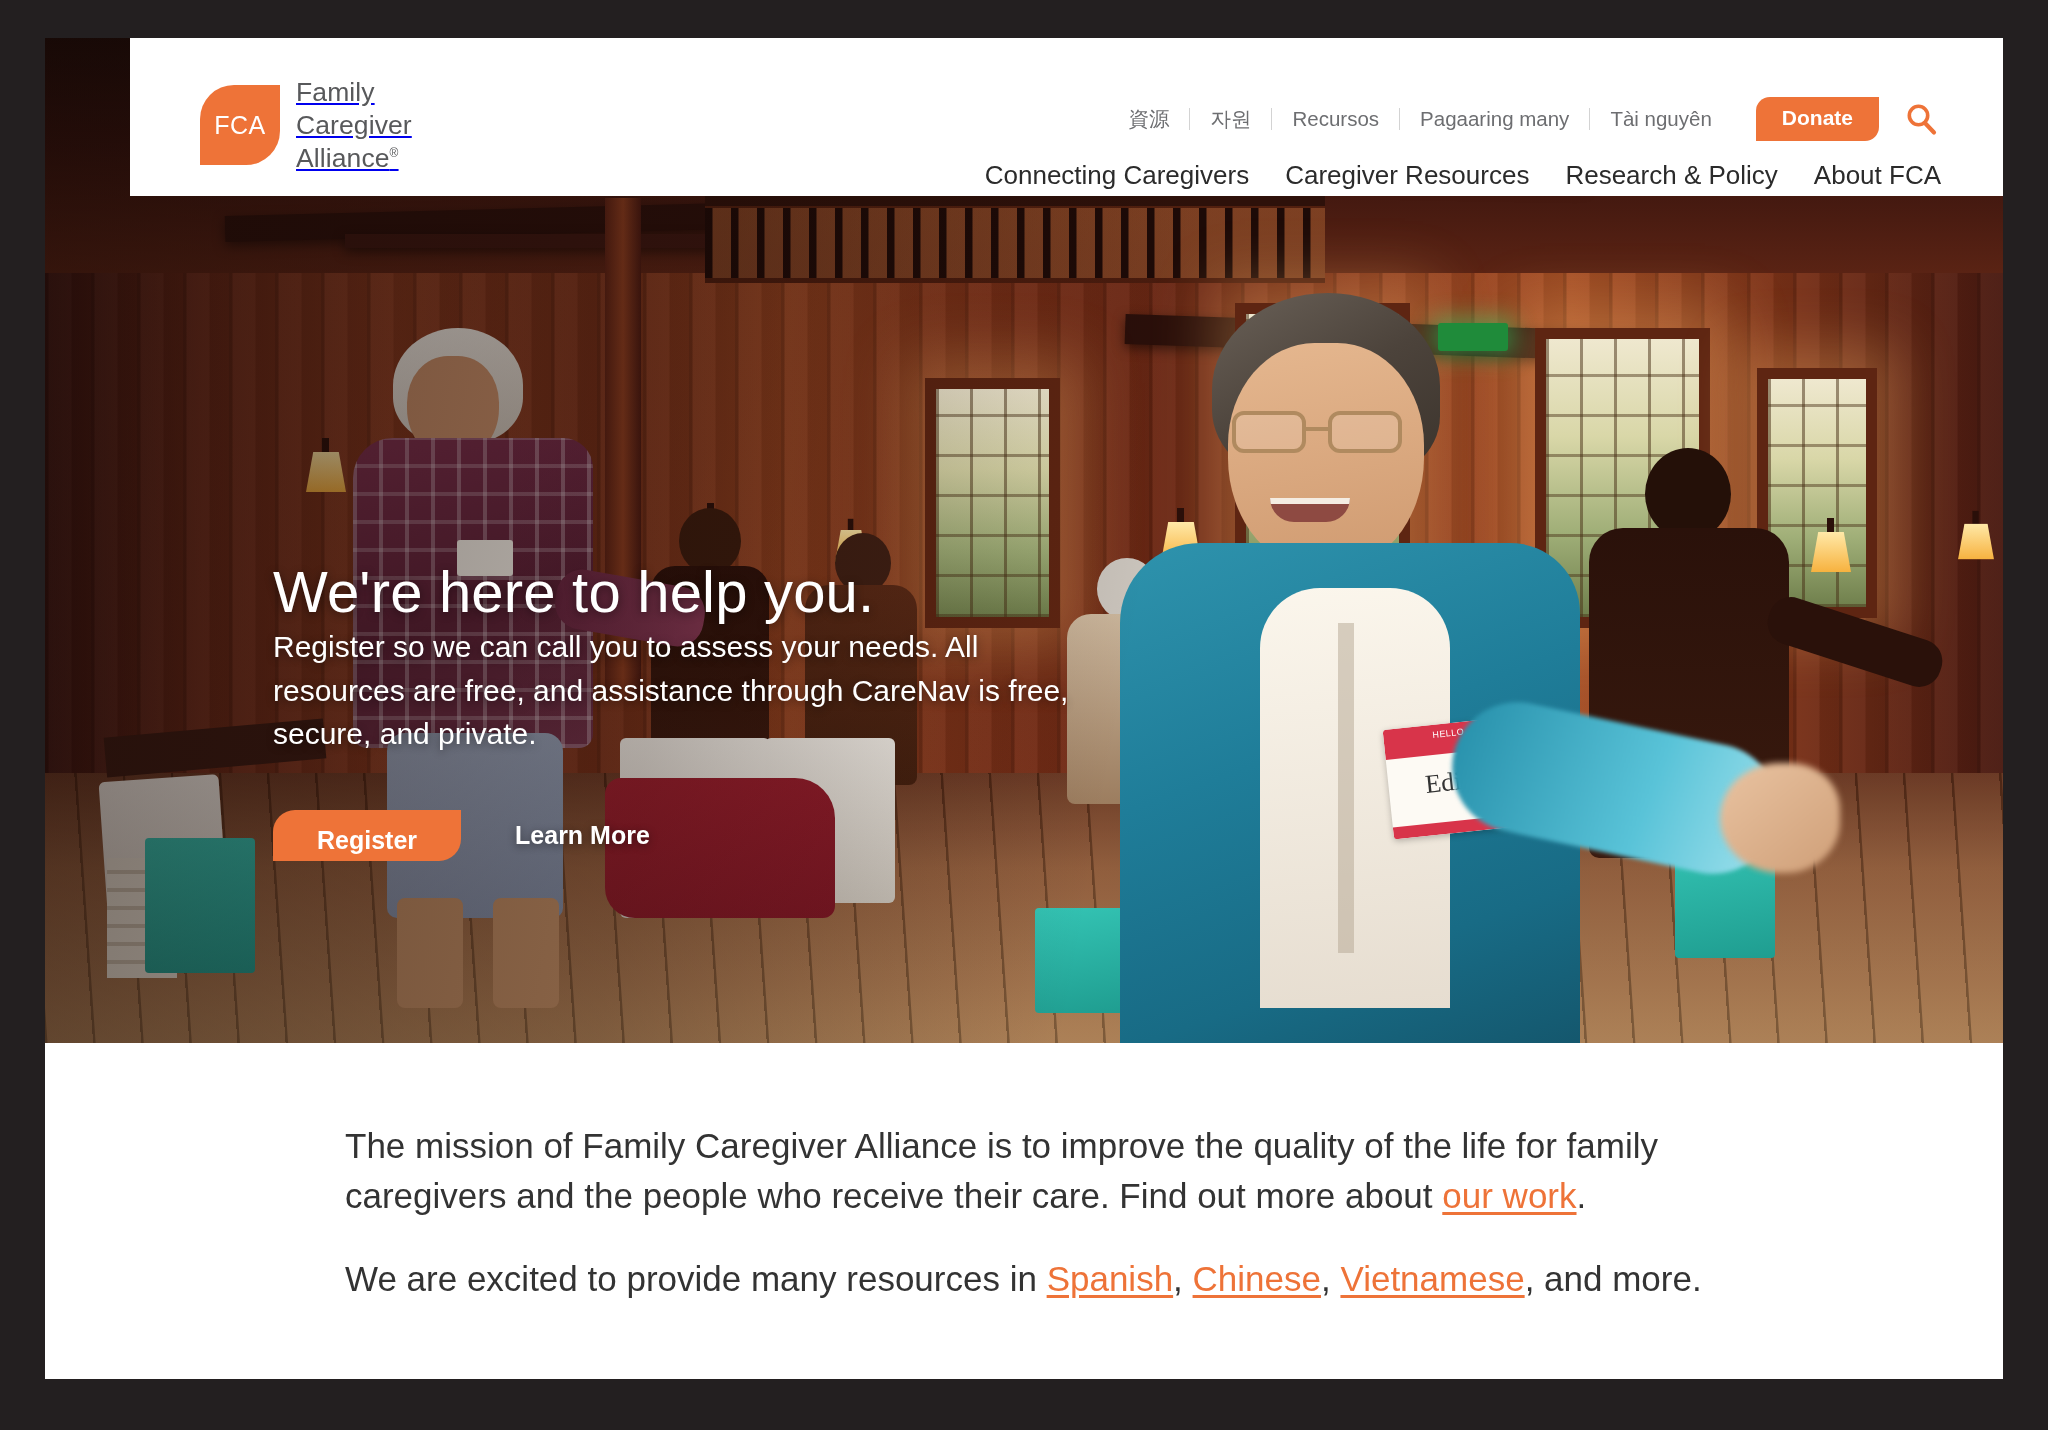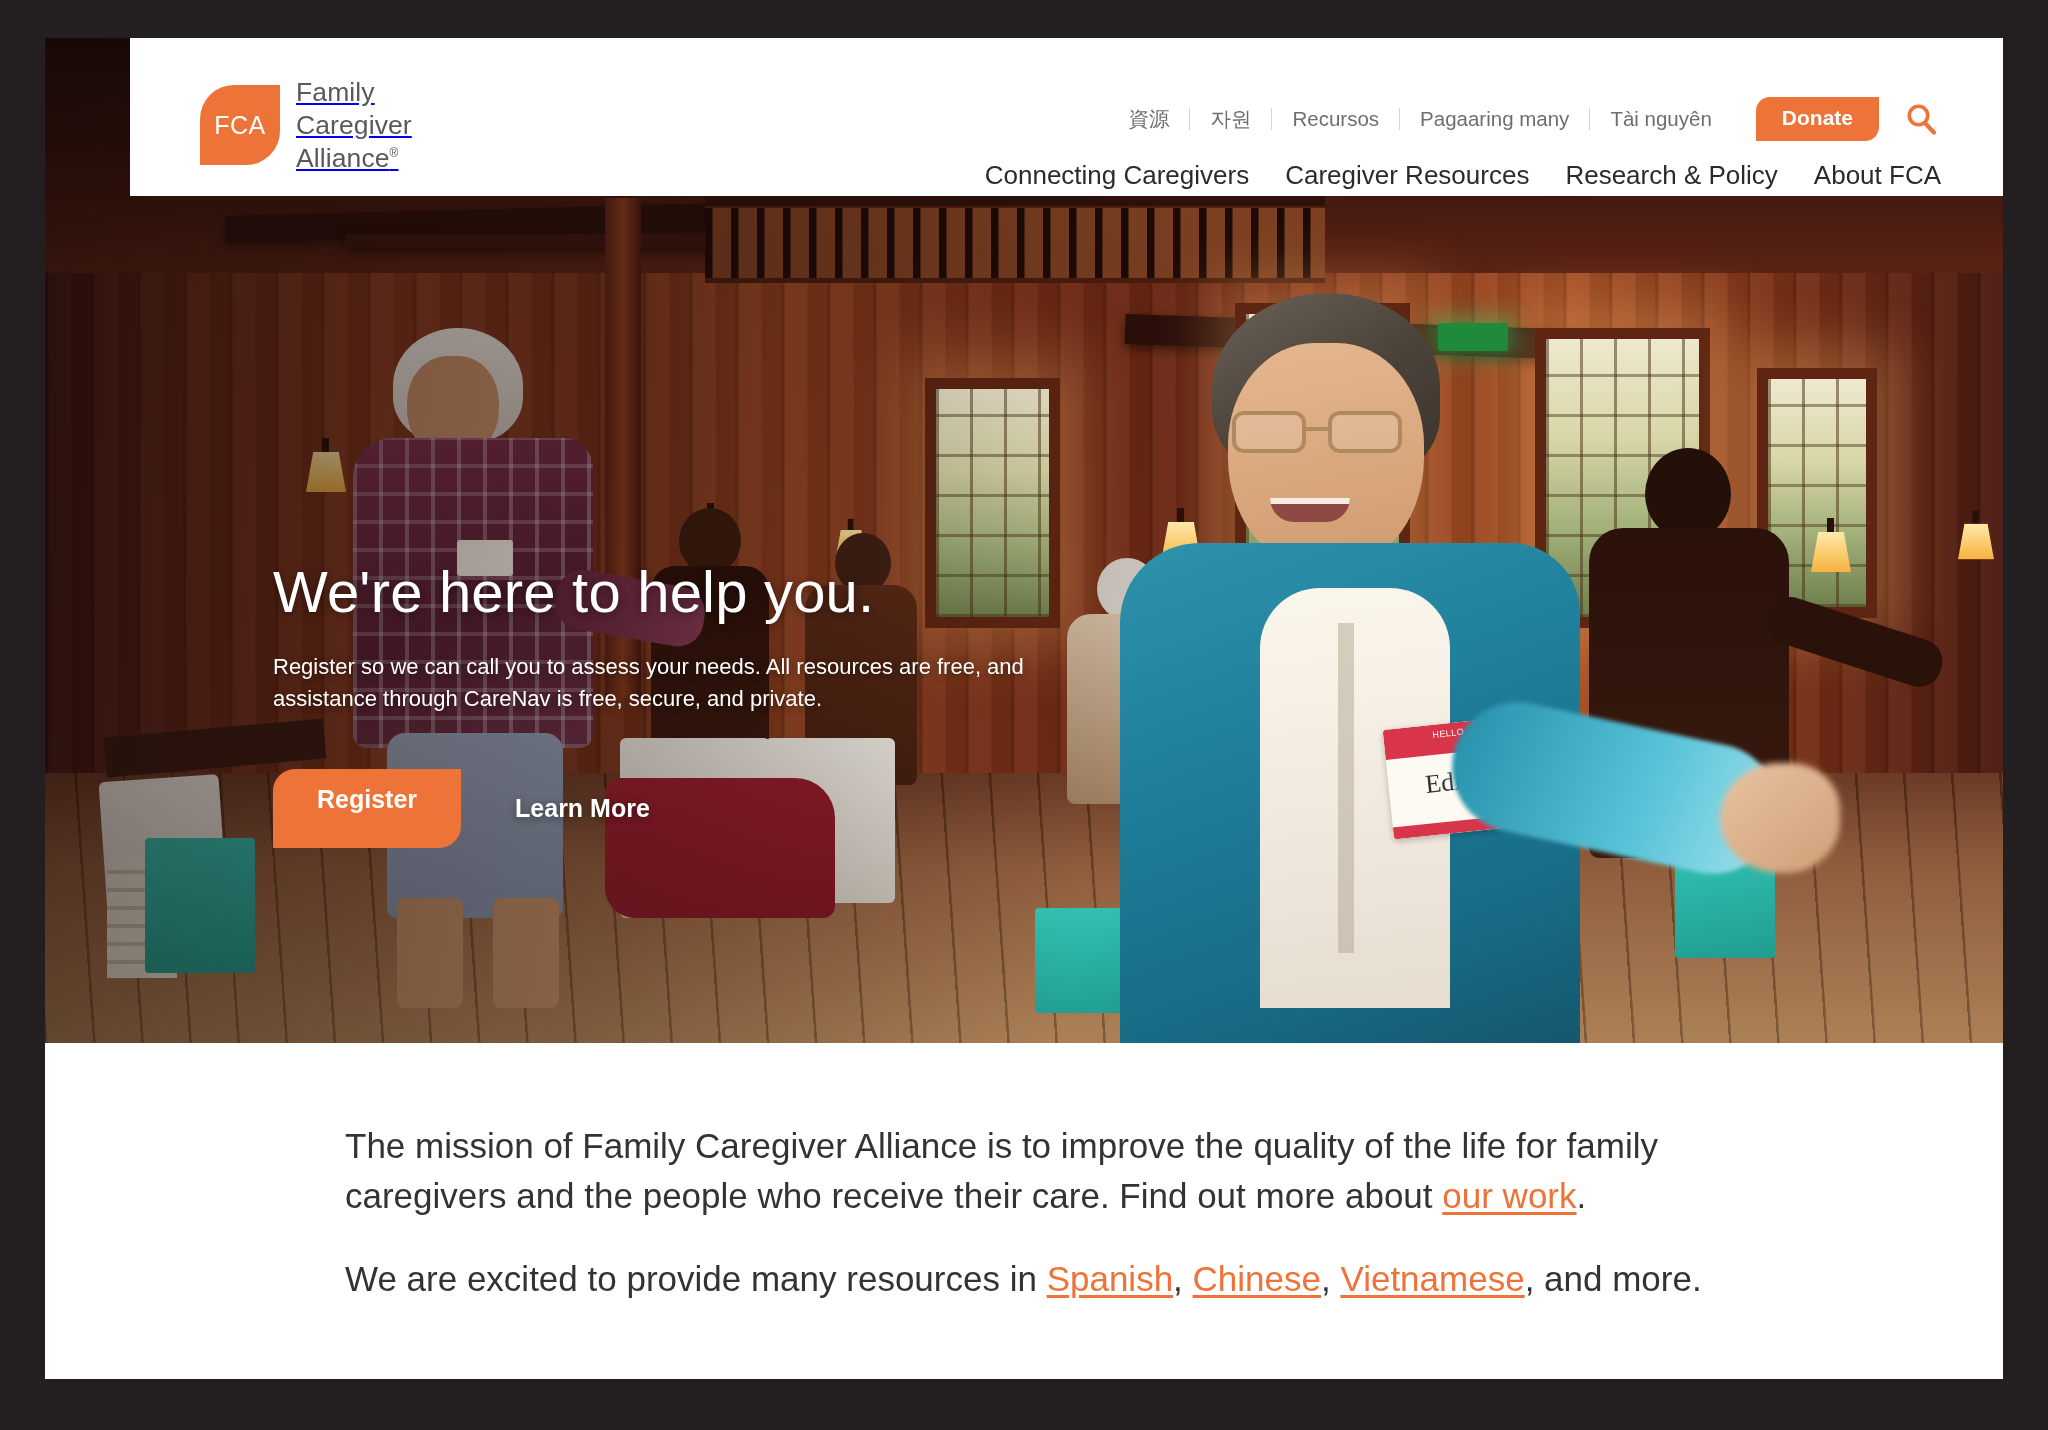--- a/index.html
+++ b/index.html
@@ -407,33 +407,32 @@
     position: absolute; left: 228px; top: 520px; z-index: 20; width: 900px;
   }
   .hero-title {
     color: #ffffff;
     font-size: 58px;
     font-weight: 400;
     letter-spacing: .2px;
     text-shadow: 0 2px 10px rgba(0,0,0,.45);
   }
   .hero-sub {
-    margin-top: 26px;
     color: #ffffff;
-    font-size: 22px;
+    font-size: 30px;
     line-height: 1.45;
     max-width: 845px;
     text-shadow: 0 2px 8px rgba(0,0,0,.45);
   }
   .hero-actions { margin-top: 54px; display: flex; align-items: center; gap: 0; }
   .btn-register {
     background: #ee7338; color: #ffffff;
     font-size: 25px; font-weight: bold;
     border: none; cursor: pointer;
-    padding: 16px 44px 34px 44px;
+    padding: 16px 44px 6px 44px;
     border-radius: 22px 0 22px 0;
     font-family: "Liberation Sans", sans-serif;
   }
   .btn-learn {
     margin-left: 54px;
     background: none; border: none; cursor: pointer;
     color: #ffffff; font-size: 25px; font-weight: bold;
     font-family: "Liberation Sans", sans-serif;
     text-shadow: 0 2px 8px rgba(0,0,0,.45);
   }

